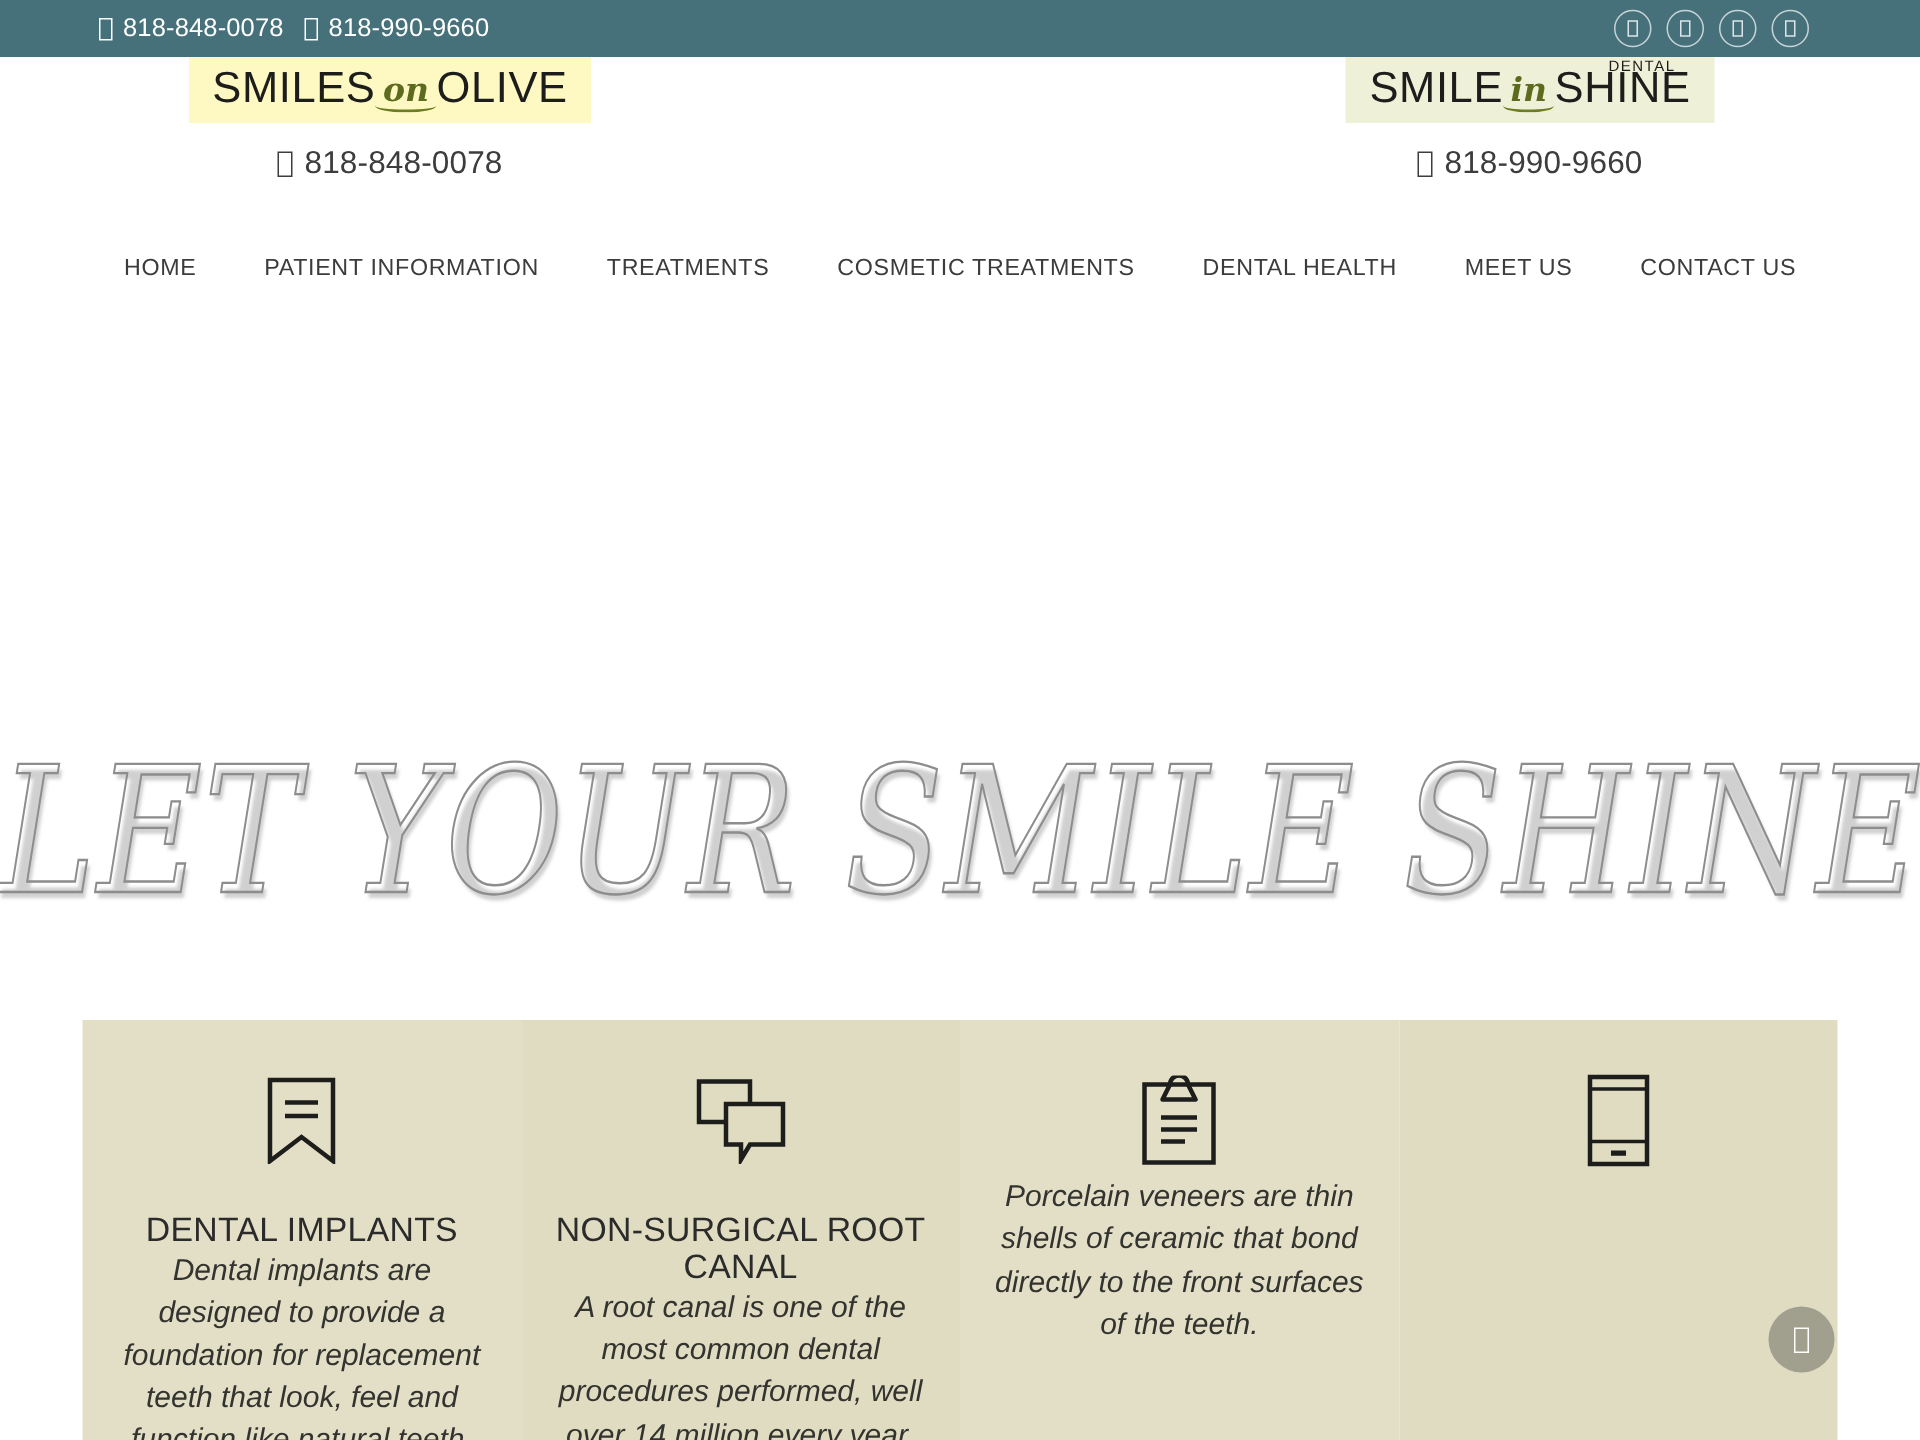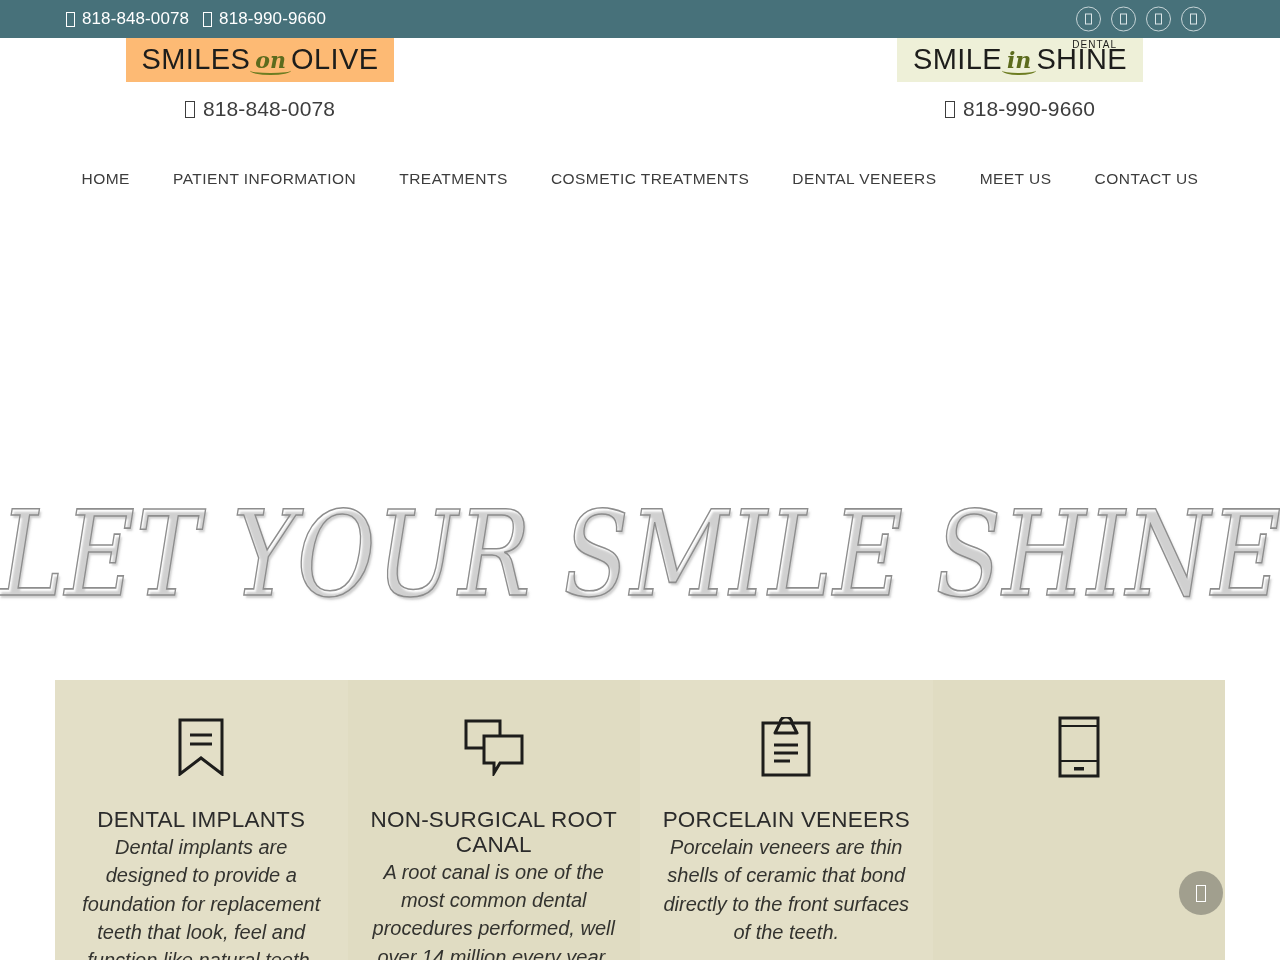--- a/index.html
+++ b/index.html
@@ -83,21 +83,21 @@
   .brand-right { right: 55px; width: 410px; }
 
   .logo-plate {
     display: inline-block;
     padding: 7px 16px 8px;
     line-height: 1;
     white-space: nowrap;
     position: relative;
     cursor: pointer;
   }
-  .logo-left-plate  { background: #fdba74; }
+  .logo-left-plate  { background: #fef9c3; }
   .logo-right-plate { background: #eef0d8; }
 
   .logo-word {
     font-family: "Liberation Sans", sans-serif;
     font-size: 29px;
     font-weight: 400;
     letter-spacing: 0.4px;
     color: #1d1d1b;
     vertical-align: middle;
   }
@@ -305,21 +305,21 @@
     </a>
   </div>
 
 </div>
 
 <nav class="nav">
   <a class="nav-item">HOME</a>
   <a class="nav-item">PATIENT INFORMATION</a>
   <a class="nav-item">TREATMENTS</a>
   <a class="nav-item">COSMETIC TREATMENTS</a>
-  <a class="nav-item">DENTAL VENEERS</a>
+  <a class="nav-item">DENTAL HEALTH</a>
   <a class="nav-item">MEET US</a>
   <a class="nav-item">CONTACT US</a>
 </nav>
 
 <section class="hero">
   <div class="hero-title">LET YOUR SMILE SHINE!</div>
 </section>
 
 <section class="cards">
 
@@ -349,21 +349,20 @@
   <div class="card">
     <div class="card-icon">
       <svg width="52" height="60" viewBox="0 0 52 60">
         <rect x="3" y="6" width="46" height="52" fill="none" stroke="#1d1d1b" stroke-width="3"></rect>
         <path d="M15 16 L20 6 A6 6 0 0 1 32 6 L37 16 Z" fill="none" stroke="#1d1d1b" stroke-width="3" stroke-linejoin="round"></path>
         <line x1="14" y1="28" x2="38" y2="28" stroke="#1d1d1b" stroke-width="3"></line>
         <line x1="14" y1="36" x2="38" y2="36" stroke="#1d1d1b" stroke-width="3"></line>
         <line x1="14" y1="44" x2="30" y2="44" stroke="#1d1d1b" stroke-width="3"></line>
       </svg>
     </div>
-    <h3 class="card-title">PORCELAIN VENEERS</h3>
     <p class="card-desc">Porcelain veneers are thin shells of ceramic that bond directly to the front surfaces of the teeth.</p>
   </div>
 
   <div class="card">
     <div class="card-icon">
       <svg width="42" height="62" viewBox="0 0 42 62">
         <rect x="2" y="2" width="38" height="58" fill="none" stroke="#1d1d1b" stroke-width="3"></rect>
         <line x1="2" y1="10" x2="40" y2="10" stroke="#1d1d1b" stroke-width="2.2"></line>
         <line x1="2" y1="45" x2="40" y2="45" stroke="#1d1d1b" stroke-width="2.2"></line>
         <rect x="16" y="51" width="10" height="3.5" fill="#1d1d1b"></rect>

